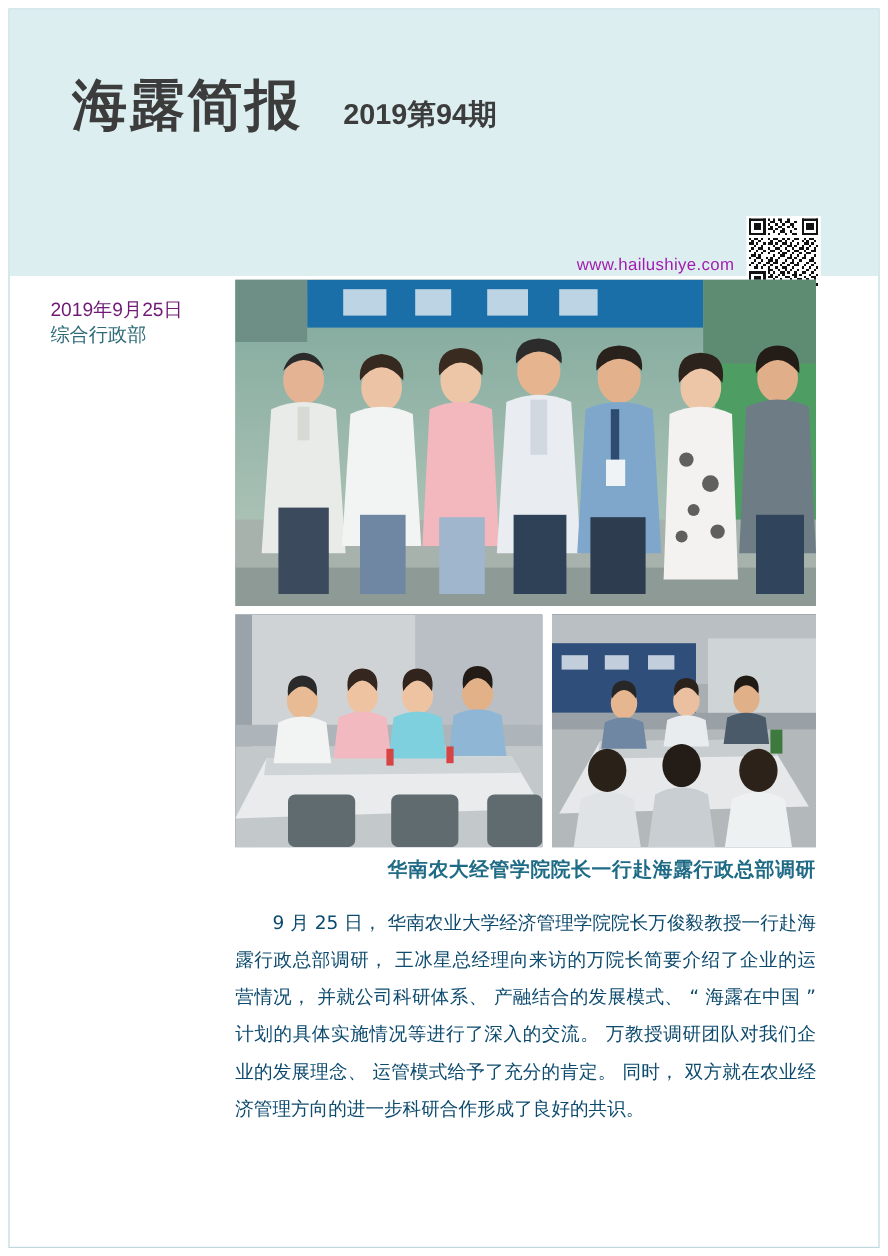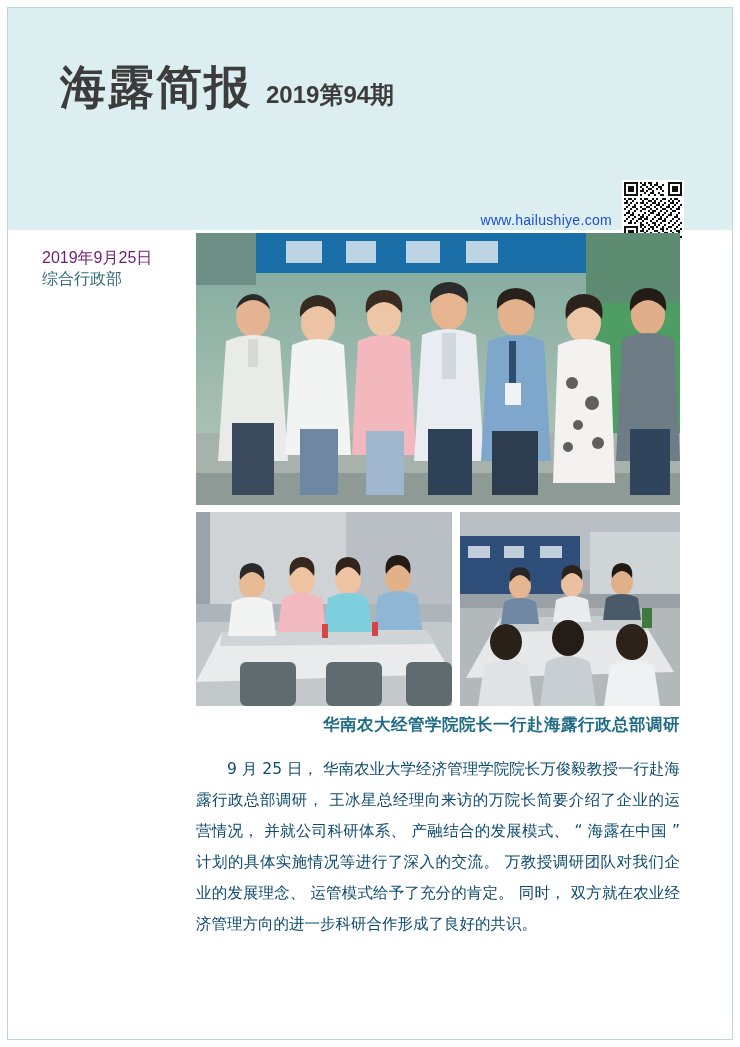--- a/index.html
+++ b/index.html
@@ -41,20 +41,21 @@
     height: 222px;
     background: #dceef0;
     box-sizing: border-box;
   }
   .masthead {
     position: absolute;
     left: 52px;
     top: 56px;
     display: flex;
     align-items: baseline;
+    gap: 20px;
   }
   .masthead-title {
     font-family: "DejaVu Sans", sans-serif;
     font-size: 46px;
     font-weight: bold;
     color: #3c3c3c;
     letter-spacing: 2px;
     line-height: 1;
   }
   .masthead-issue {
@@ -64,21 +65,21 @@
     color: #3c3c3c;
     margin-left: 14px;
     letter-spacing: 0px;
   }
   .website {
     position: absolute;
     right: 120px;
     top: 204px;
     font-family: "Liberation Sans", sans-serif;
     font-size: 14px;
-    color: #1d4ed8;
+    color: #a21caf;
     letter-spacing: 0.3px;
     text-align: right;
   }
   
   .qr {
     position: absolute;
     right: 48px;
     top: 172px;
     width: 62px;
     height: 62px;

